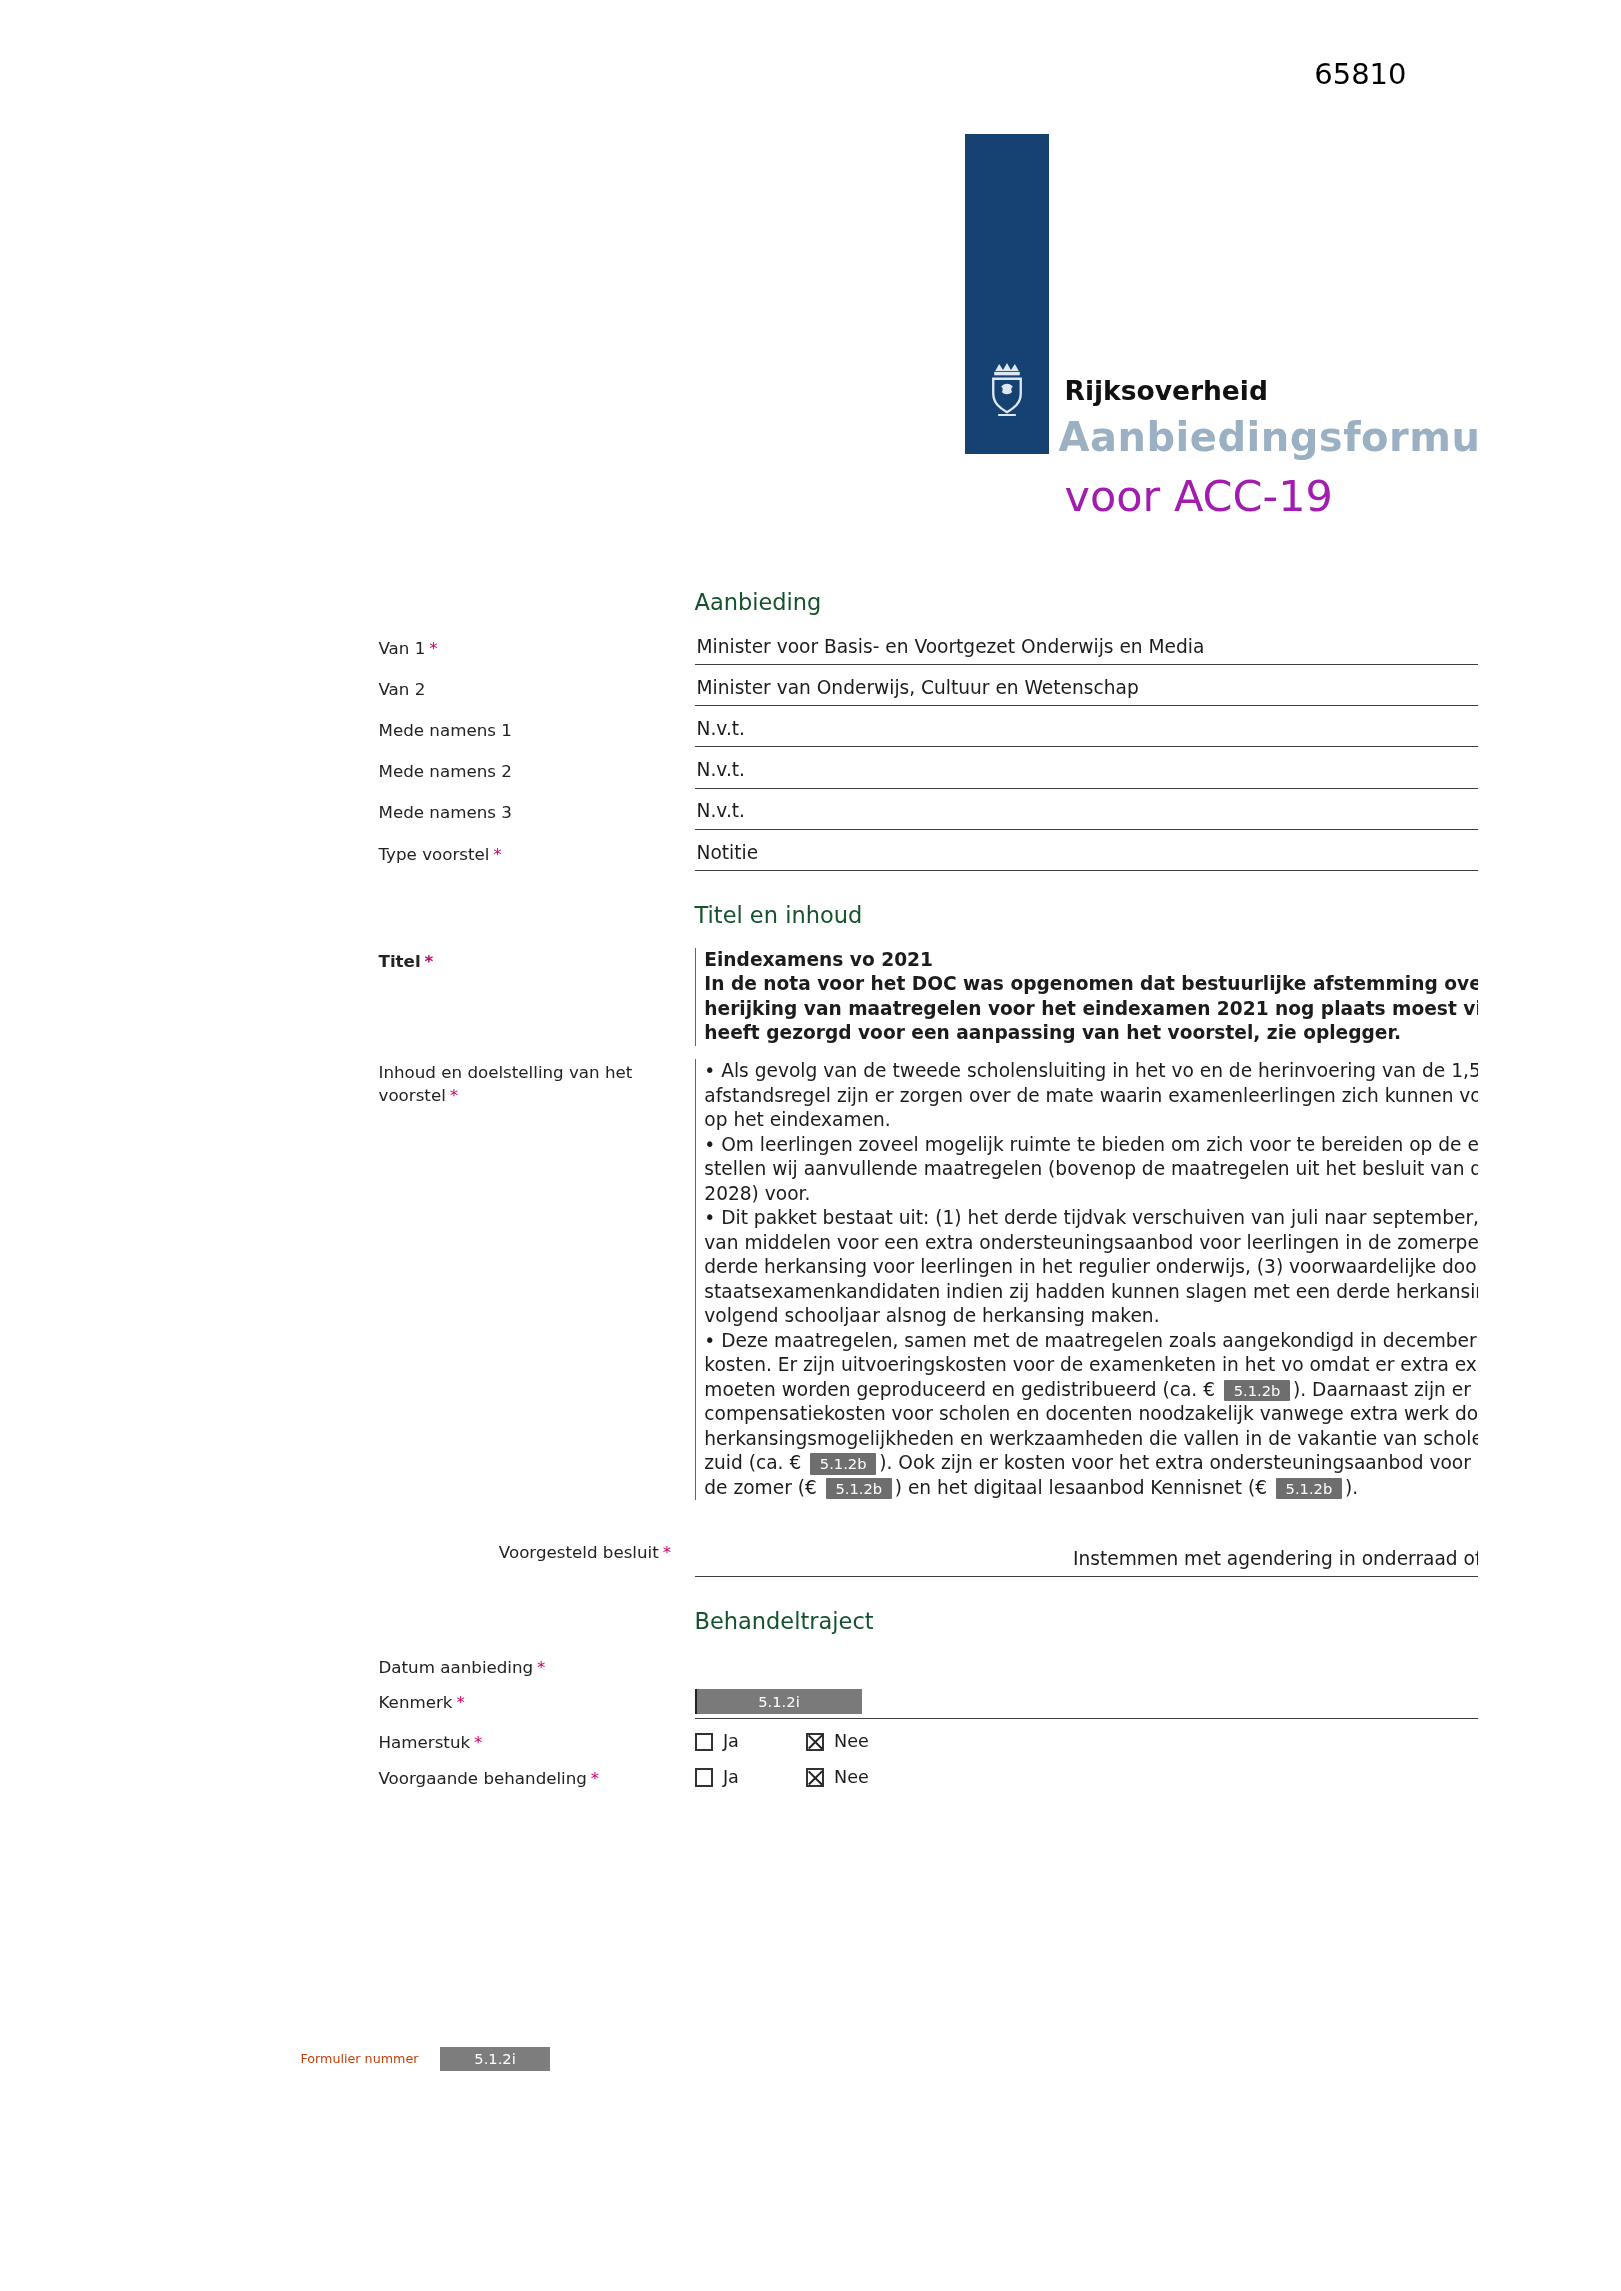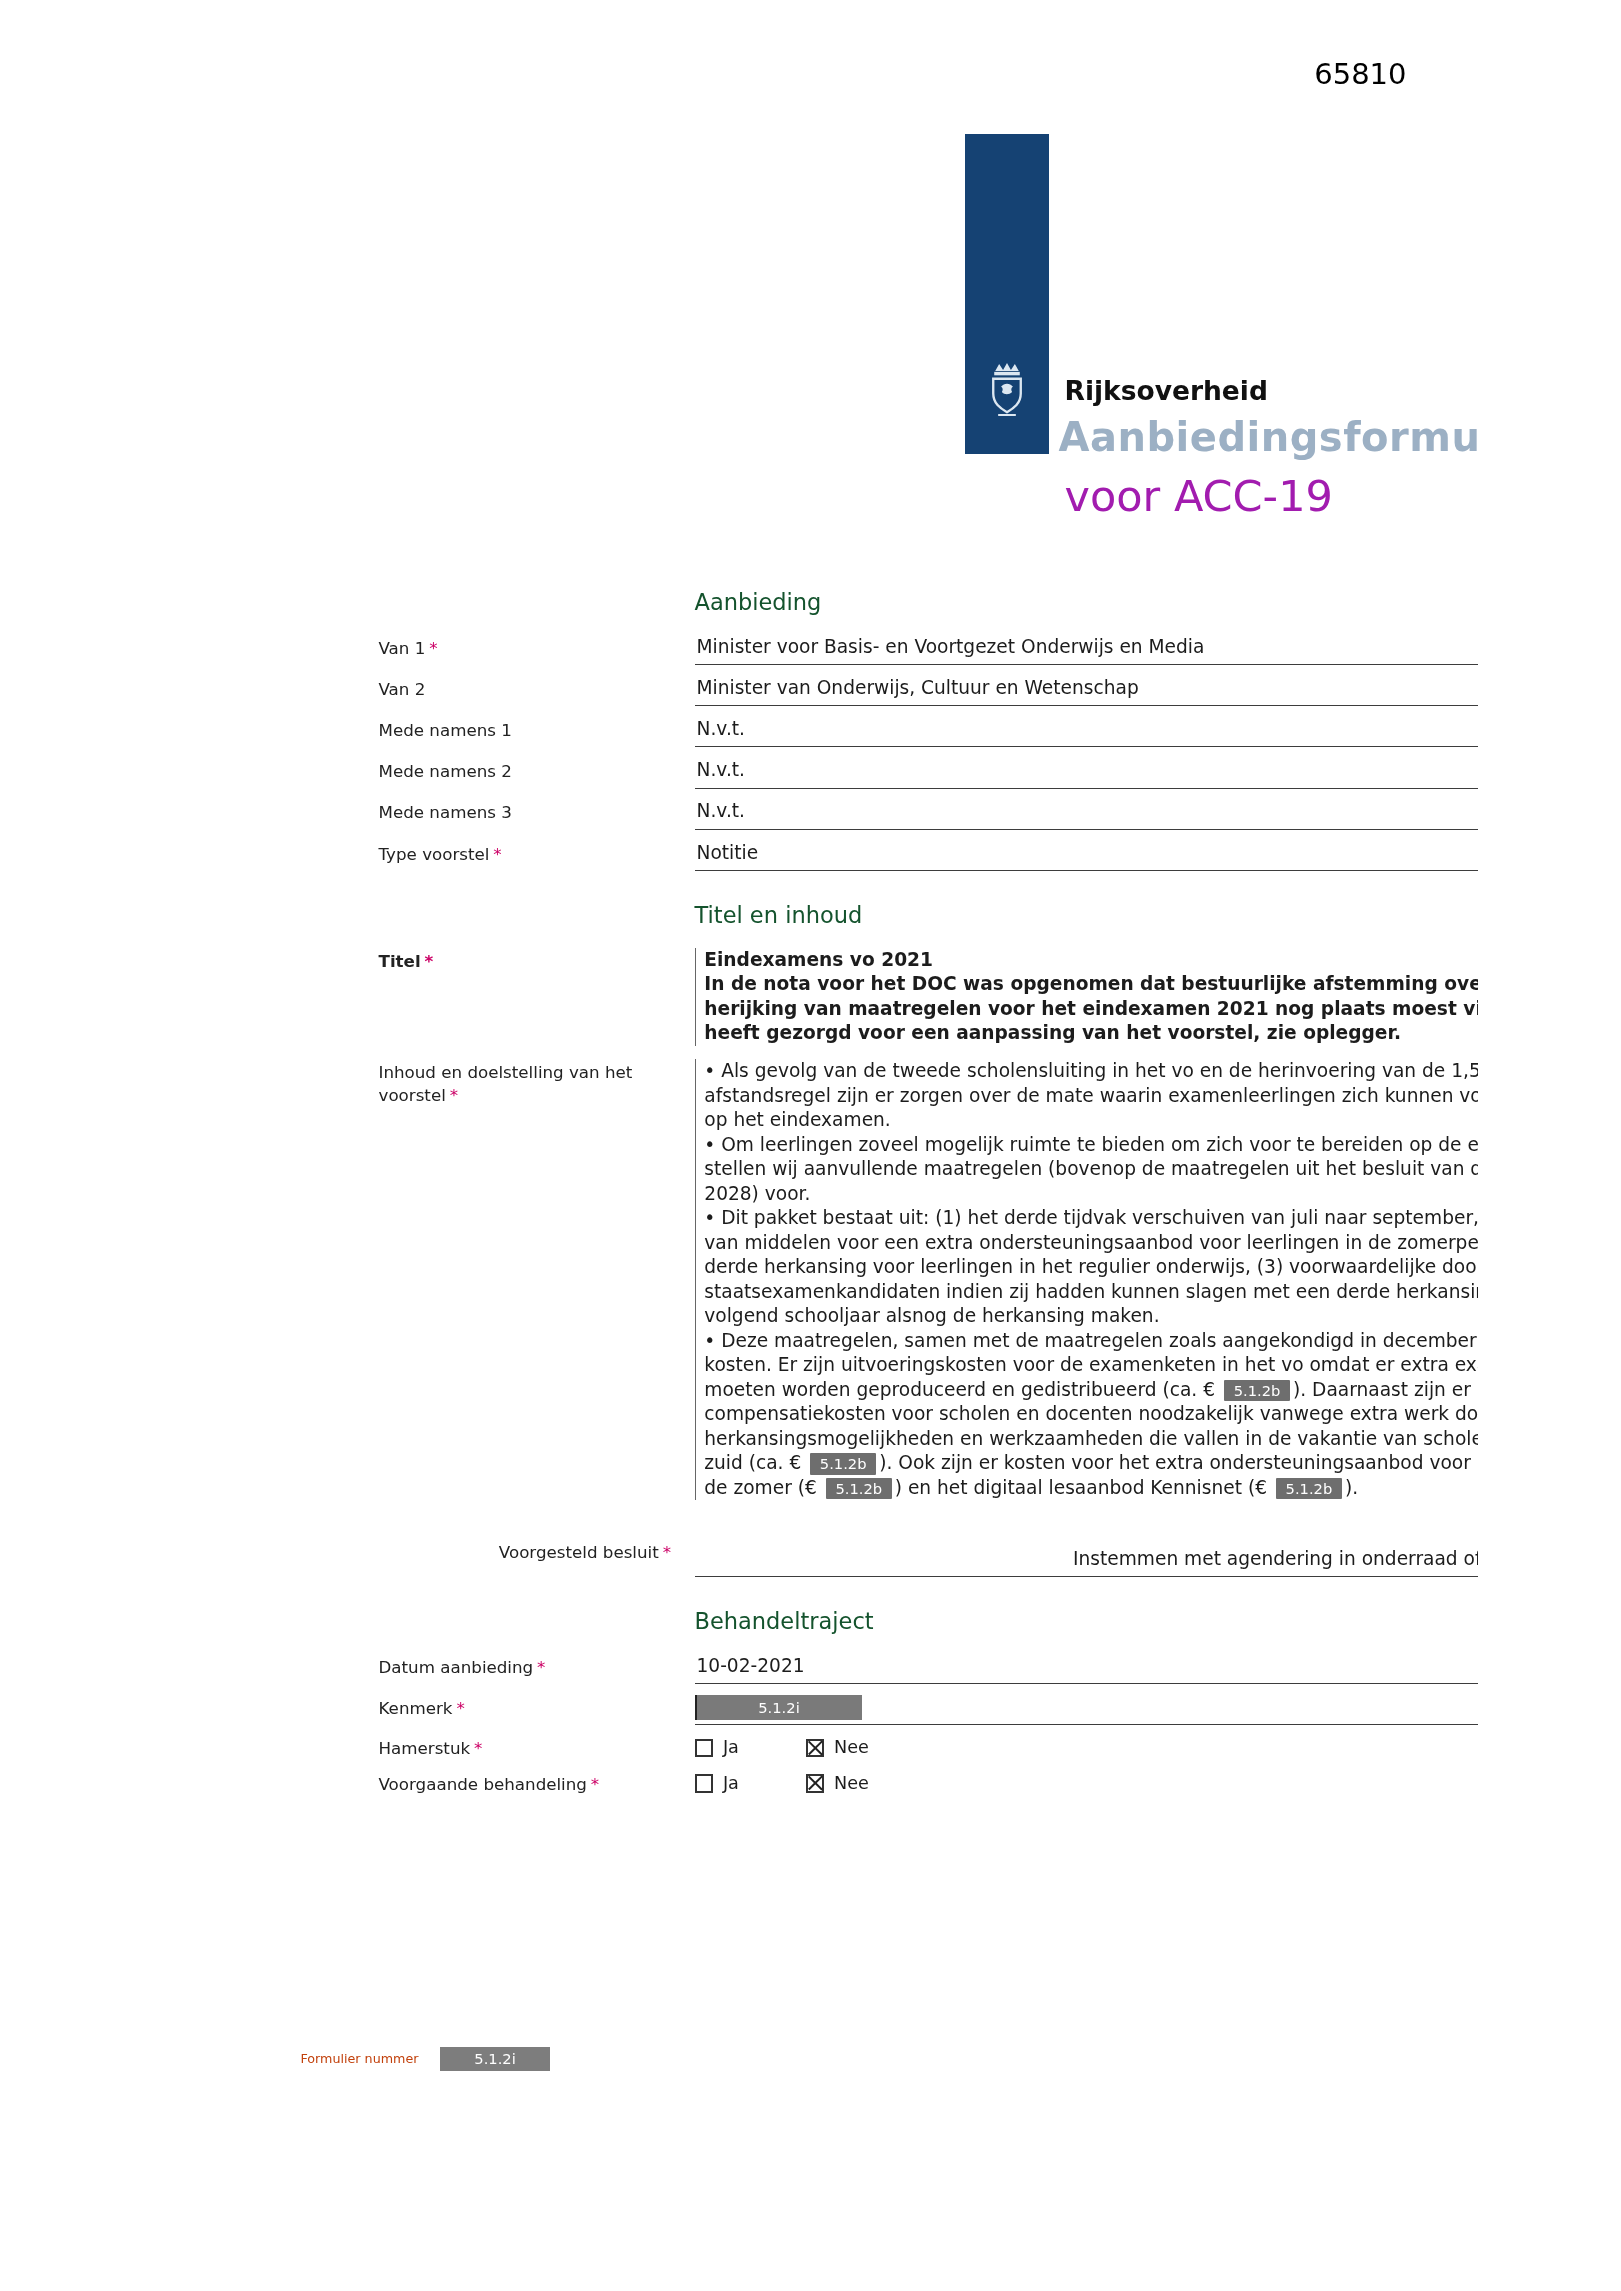--- a/index.html
+++ b/index.html
@@ -274,21 +274,20 @@
 
     <div class="row row-besluit">
       <div class="label"><span>Voorgesteld besluit</span><span class="req">*</span></div>
       <div class="value">Instemmen met agendering in onderraad of ministerraad.</div>
     </div>
 
     <h2 class="section spaced">Behandeltraject</h2>
 
     <div class="row">
       <div class="label"><span>Datum aanbieding</span><span class="req">*</span></div>
-      <div class="value">10-02-2021</div>
     </div>
 
     <div class="row">
       <div class="label"><span>Kenmerk</span><span class="req">*</span></div>
       <div class="kenmerk-field">
         <div class="kenmerk-box">5.1.2i</div>
       </div>
     </div>
 
     <div class="row">

